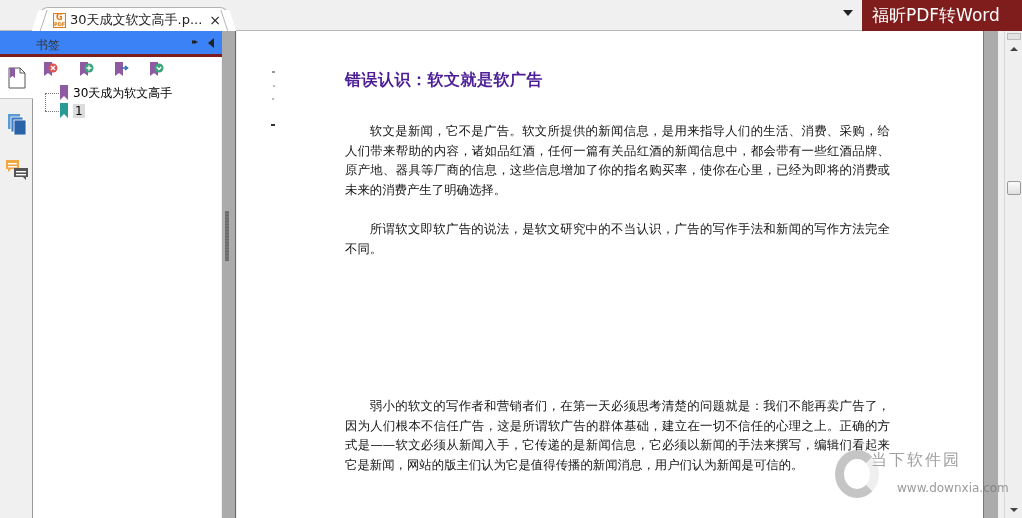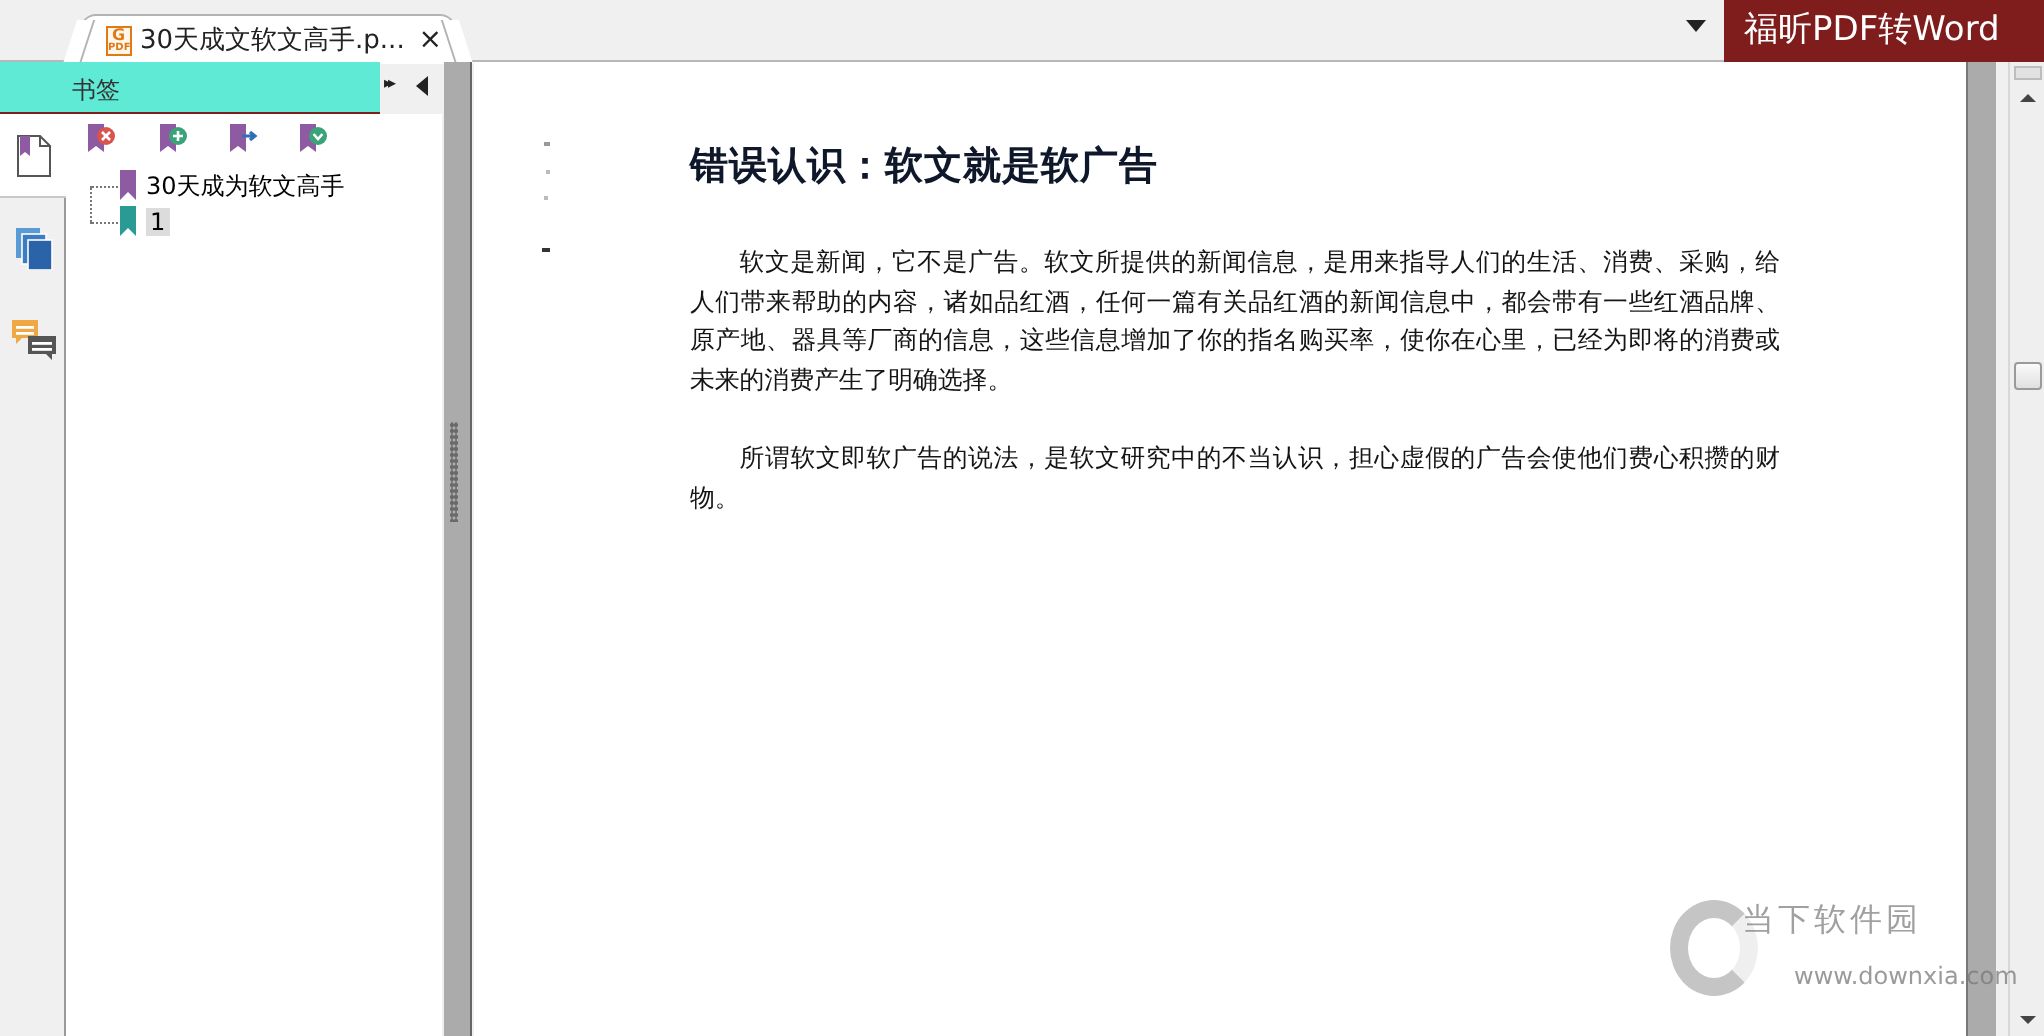--- a/index.html
+++ b/index.html
@@ -15,21 +15,21 @@
     .pdf-icon::before { content: "G"; position: absolute; left: 2px; top: -6px; font-size: 8px; color: #e07a18; }
     .tab-title { font-size: 13px; color: #222; flex: 1; white-space: nowrap; overflow: hidden; }
     .tab-close { font-size: 14px; color: #222; margin-left: 4px; cursor: pointer; }
     .dropdown-arrow { position: absolute; left: 843px; top: 10px; width: 0; height: 0; border-left: 5px solid transparent; border-right: 5px solid transparent; border-top: 6px solid #222; cursor: pointer; }
     .promo-button { position: absolute; left: 862px; top: 0; width: 160px; height: 31px; background: #7f1d1d; color: #fff; font-size: 17px; line-height: 31px; padding-left: 10px; white-space: nowrap; cursor: pointer; }
 
     
     .left-rail { position: absolute; left: 0; top: 57px; width: 33px; height: 461px; background: #f0f0f0; border-right: 1px solid #9a9a9a; }
     .rail-tab { position: absolute; left: 0; width: 33px; height: 42px; display: flex; align-items: center; justify-content: center; cursor: pointer; }
     .rail-tab.active { background: #fff; border-right: 1px solid #fff; width: 34px; border-bottom: 1px solid #c8c8c8; }
-    .panel-header { position: absolute; left: 0; top: 31px; width: 190px; height: 26px; background: #5eead4; border-bottom: 1px solid #7f1d1d; }
+    .panel-header { position: absolute; left: 0; top: 31px; width: 222px; height: 26px; background: #3b82f6; border-bottom: 3px solid #7f1d1d; }
     .panel-title { position: absolute; left: 36px; top: 6px; font-size: 12px; color: #333; }
     .panel-expand { position: absolute; left: 192px; top: 6px; font-size: 8px; letter-spacing: -2px; color: #222; cursor: pointer; }
     .panel-collapse { position: absolute; left: 208px; top: 7px; width: 0; height: 0; border-top: 5px solid transparent; border-bottom: 5px solid transparent; border-right: 6px solid #222; cursor: pointer; }
     .bookmark-pane { position: absolute; left: 33px; top: 57px; width: 188px; height: 461px; background: #fff; }
     .bm-tool { position: absolute; top: 4px; width: 16px; height: 18px; cursor: pointer; }
     .bm-tree { position: absolute; left: 0; top: 26px; width: 188px; }
     .tree-line-v { position: absolute; left: 12px; top: 10px; width: 0; height: 18px; border-left: 1px dotted #777; }
     .tree-line-h { position: absolute; left: 12px; top: 28px; width: 14px; height: 0; border-top: 1px dotted #777; }
     .tree-line-h2 { position: absolute; left: 12px; top: 10px; width: 14px; height: 0; border-top: 1px dotted #777; }
     .bm-item { position: absolute; left: 26px; height: 18px; display: flex; align-items: center; cursor: pointer; }
@@ -38,21 +38,21 @@
 
     
     .splitter { position: absolute; left: 222px; top: 31px; width: 14px; height: 487px; background: #ababab; border-right: 1px solid #666; cursor: col-resize; }
     .splitter-grip { position: absolute; left: 3px; top: 180px; width: 4px; height: 50px; background-image: radial-gradient(#6a6a6a 0.8px, transparent 1px); background-size: 2px 3px; }
 
     
     .doc-area { position: absolute; left: 237px; top: 31px; width: 761px; height: 487px; background: #fff; overflow: hidden; }
     .page-gutter { position: absolute; right: 0; top: 0; width: 15px; height: 487px; background: #ababab; border-left: 1px solid #777; }
     .page-specks { position: absolute; left: 35px; top: 40px; }
     .speck { position: absolute; width: 4px; height: 2px; background: #999; }
-    .doc-title { position: absolute; left: 108px; top: 39px; font-family: "DejaVu Sans", sans-serif; font-size: 19px; font-weight: bold; color: #0f172a; letter-spacing: 0.5px; }
+    .doc-title { position: absolute; left: 108px; top: 39px; font-family: "DejaVu Sans", sans-serif; font-size: 16px; font-weight: bold; color: #4c1d95; letter-spacing: 0.5px; }
     .doc-paragraph { position: absolute; left: 108px; width: 545px; font-family: "DejaVu Serif", "Liberation Serif", serif; font-size: 12.4px; line-height: 19.5px; color: #151515; text-indent: 2em; text-align: justify; }
 
     
     .vscroll { position: absolute; left: 1004px; top: 31px; width: 18px; height: 487px; background: #efefef; border-left: 1px solid #d8d8d8; }
     .vs-corner { position: absolute; left: 2px; top: 2px; width: 14px; height: 7px; background: #e2e2e2; border: 1px solid #bdbdbd; }
     .vs-up { position: absolute; left: 5px; top: 16px; width: 0; height: 0; border-left: 4px solid transparent; border-right: 4px solid transparent; border-bottom: 4px solid #444; cursor: pointer; }
     .vs-thumb { position: absolute; left: 2px; top: 150px; width: 14px; height: 14px; background: linear-gradient(#fafafa, #e0e0e0); border: 1px solid #9a9a9a; border-radius: 2px; cursor: pointer; }
     .vs-down { position: absolute; left: 5px; bottom: 6px; width: 0; height: 0; border-left: 4px solid transparent; border-right: 4px solid transparent; border-top: 4px solid #444; cursor: pointer; }
 
     
@@ -163,21 +163,22 @@
   <div class="page-specks">
     <div class="speck" style="left:0; top:0; width:3px;"></div>
     <div class="speck" style="left:1px; top:14px; width:2px; background:#bbb;"></div>
     <div class="speck" style="left:0; top:27px; width:2px; background:#bbb;"></div>
     <div class="speck" style="left:-1px; top:53px; background:#333;"></div>
   </div>
 
   <div class="doc-title">错误认识：软文就是软广告</div>
 
   <p class="doc-paragraph" style="top:90px;">软文是新闻，它不是广告。软文所提供的新闻信息，是用来指导人们的生活、消费、采购，给人们带来帮助的内容，诸如品红酒，任何一篇有关品红酒的新闻信息中，都会带有一些红酒品牌、原产地、器具等厂商的信息，这些信息增加了你的指名购买率，使你在心里，已经为即将的消费或未来的消费产生了明确选择。</p>
-  <p class="doc-paragraph" style="top:188px;">所谓软文即软广告的说法，是软文研究中的不当认识，担心虚假的广告会使他们费心积攒的财物。</p>
+  <p class="doc-paragraph" style="top:188px;">所谓软文即软广告的说法，是软文研究中的不当认识，广告的写作手法和新闻的写作方法完全不同。</p>
+  <p class="doc-paragraph" style="top:365px;">弱小的软文的写作者和营销者们，在第一天必须思考清楚的问题就是：我们不能再卖广告了，因为人们根本不信任广告，这是所谓软广告的群体基础，建立在一切不信任的心理之上。正确的方式是——软文必须从新闻入手，它传递的是新闻信息，它必须以新闻的手法来撰写，编辑们看起来它是新闻，网站的版主们认为它是值得传播的新闻消息，用户们认为新闻是可信的。</p>
 
   <div class="page-gutter"></div>
 </div>
 
 <div class="vscroll">
   <div class="vs-corner"></div>
   <div class="vs-up"></div>
   <div class="vs-thumb"></div>
   <div class="vs-down"></div>
 </div>

